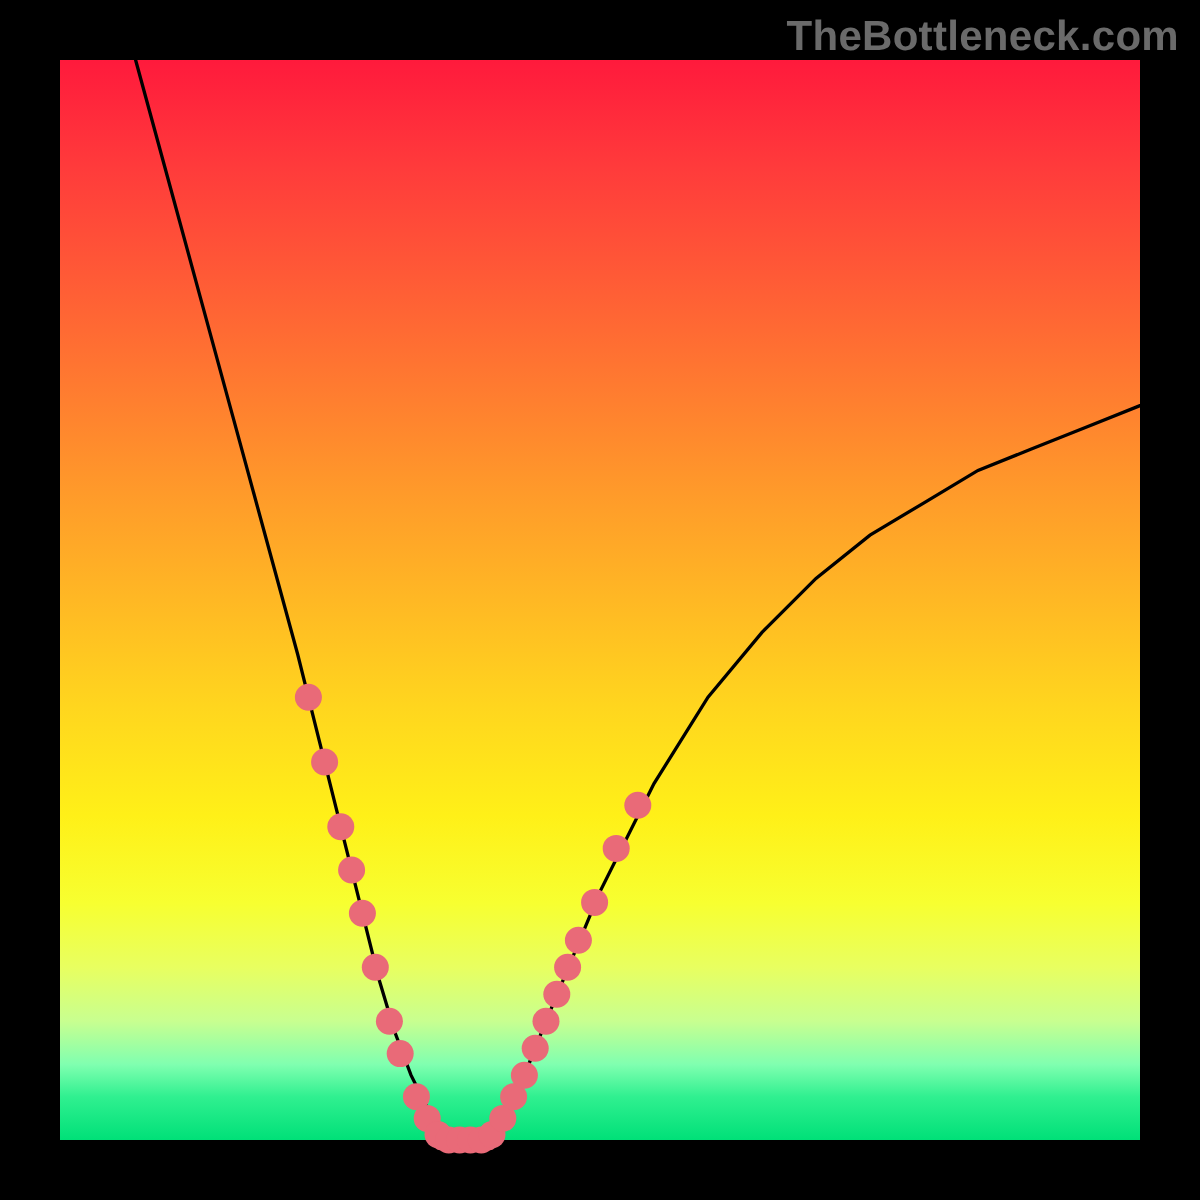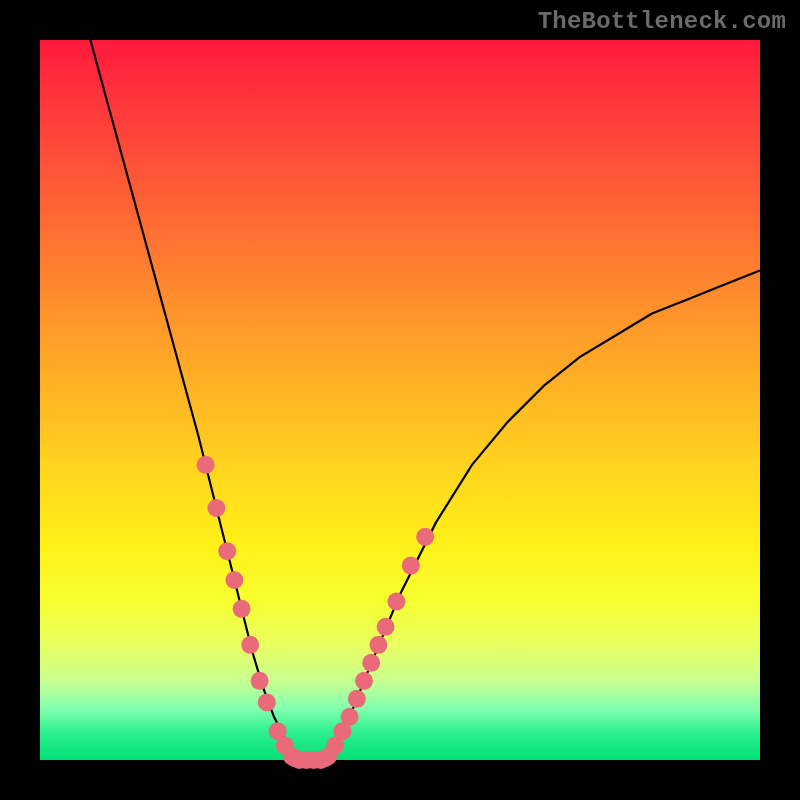--- a/index.html
+++ b/index.html
@@ -30,22 +30,22 @@
       #c8ff90 89%,
       #80ffb0 93%,
       #30f090 96%,
       #00e078 100%
     );
   }
   .watermark {
     position: absolute;
     top: 8px;
     right: 14px;
-    font-family: Liberation Mono, monospace;
-    font-size: 24px;
+    font-family: Liberation Sans, sans-serif;
+    font-size: 28px;
     color: #6a6a6a;
     font-weight: 600;
     letter-spacing: 0.2px;
   }
   svg.curve {
     position: absolute;
     left: 0; top: 0;
     width: 720px; height: 720px;
     overflow: visible;
   }

